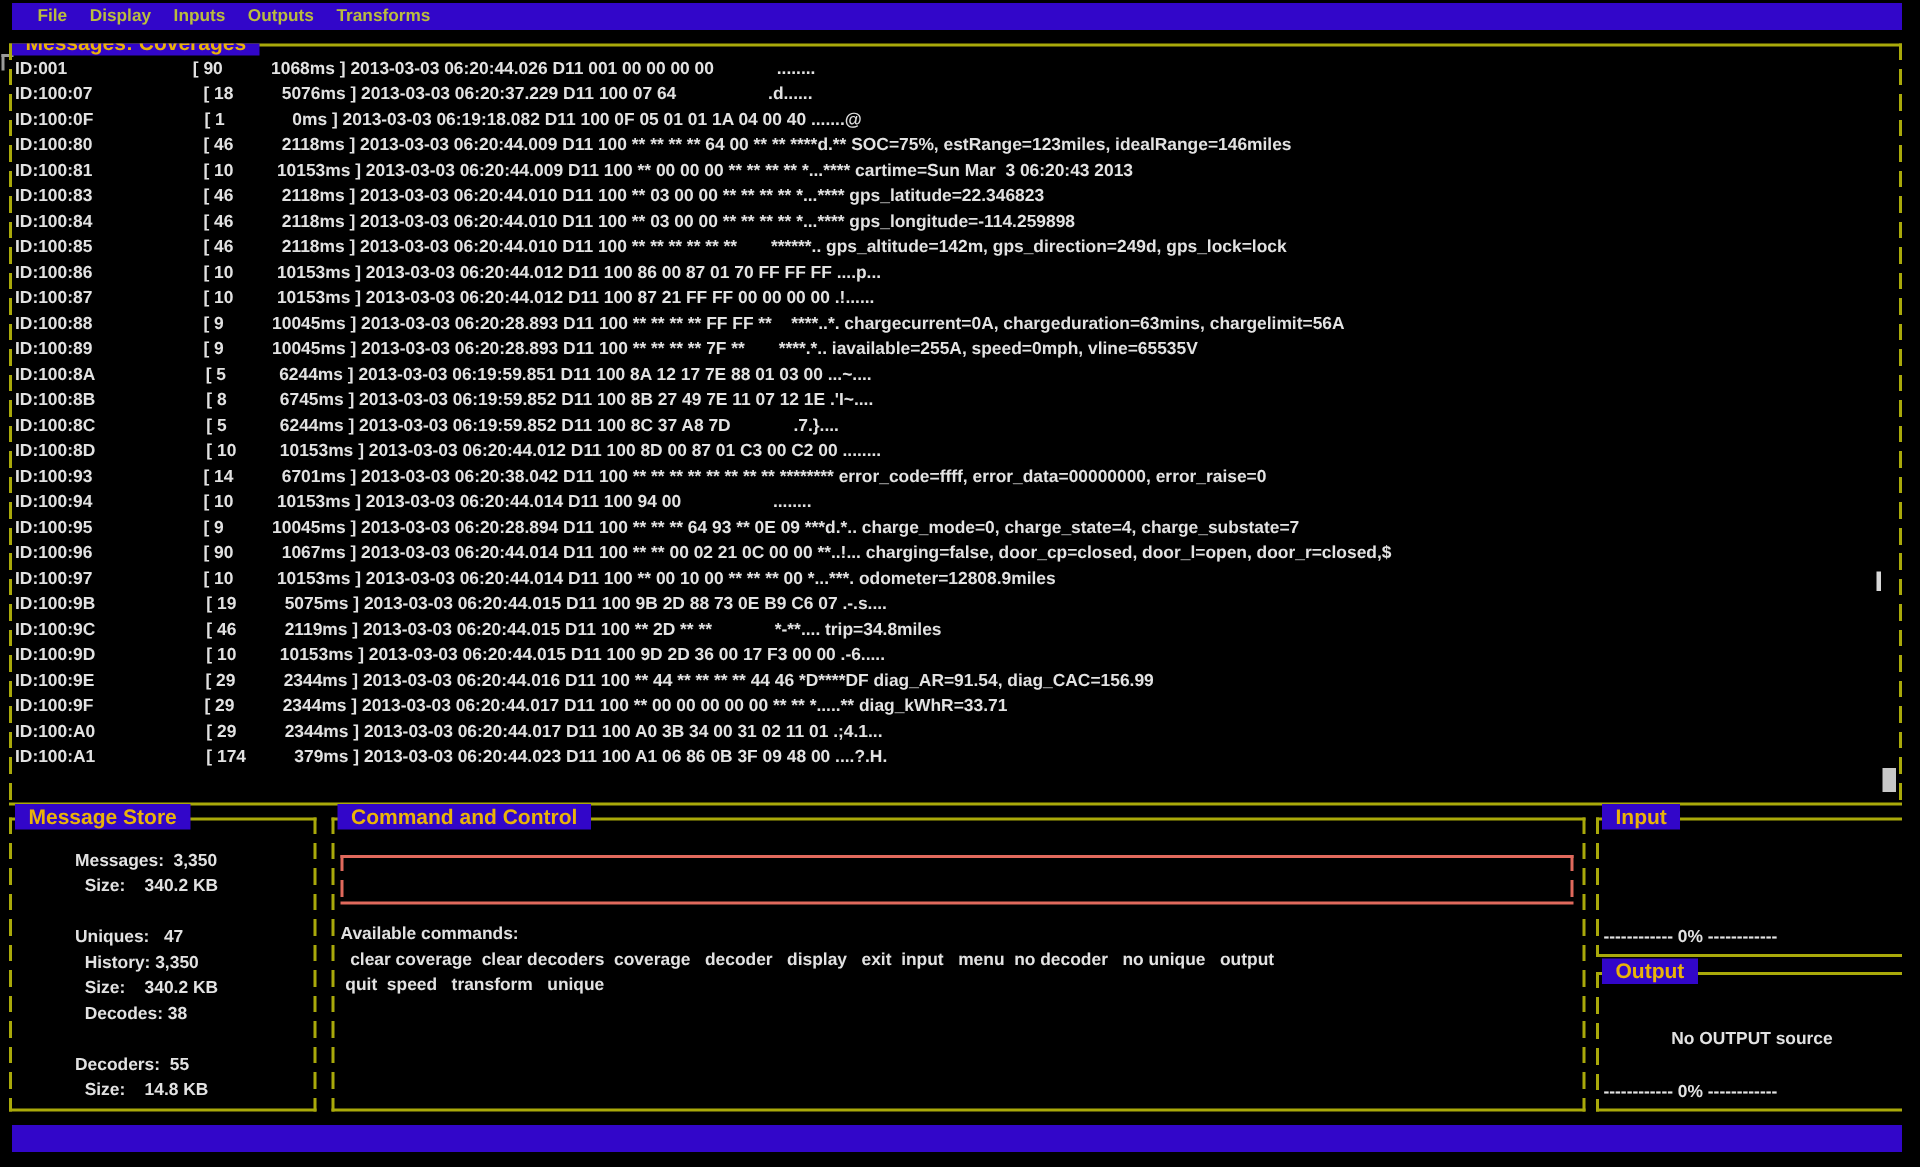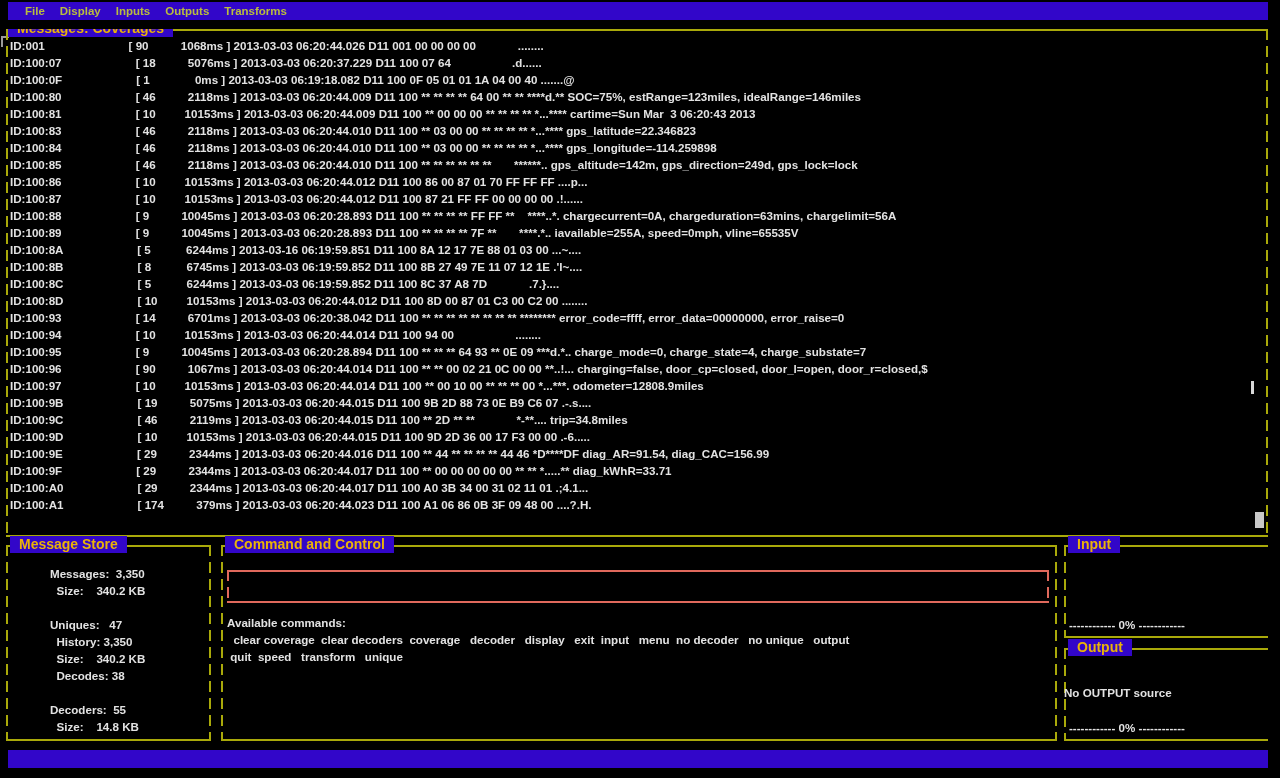--- a/index.html
+++ b/index.html
@@ -47,21 +47,21 @@
     background-position:0 0,0 100%,0 0,100% 0;
     background-repeat:no-repeat;}
   .cline{position:absolute;left:6px;white-space:pre;}
   #avail{top:69px;}
   #cmd1{top:86px;}
   #cmd2{top:103px;}
 
   #win-input{left:1064px;top:545px;width:208px;height:93px;}
   #win-output{left:1064px;top:648px;width:208px;height:93px;}
   .progress{position:absolute;left:5px;top:71px;white-space:pre;}
-  .omsg{position:absolute;left:0;right:0;top:36px;white-space:pre;}
+  .omsg{position:absolute;left:0;right:0;top:36px;text-align:center;white-space:pre;}
 
   #corner{position:absolute;left:1px;top:36px;width:6px;height:9px;
     border-left:2px solid #9a9a9a;border-top:2px solid #9a9a9a;}
 </style>
 </head>
 <body>
 
 <div class="screen">
 
   <div class="bar" id="menubar">
@@ -82,21 +82,21 @@
         <div class="mrow">ID:100:0F                       [ 1              0ms ] 2013-03-03 06:19:18.082 D11 100 0F 05 01 01 1A 04 00 40 .......@</div>
         <div class="mrow">ID:100:80                       [ 46          2118ms ] 2013-03-03 06:20:44.009 D11 100 ** ** ** ** 64 00 ** ** ****d.** SOC=75%, estRange=123miles, idealRange=146miles</div>
         <div class="mrow">ID:100:81                       [ 10         10153ms ] 2013-03-03 06:20:44.009 D11 100 ** 00 00 00 ** ** ** ** *...**** cartime=Sun Mar  3 06:20:43 2013</div>
         <div class="mrow">ID:100:83                       [ 46          2118ms ] 2013-03-03 06:20:44.010 D11 100 ** 03 00 00 ** ** ** ** *...**** gps_latitude=22.346823</div>
         <div class="mrow">ID:100:84                       [ 46          2118ms ] 2013-03-03 06:20:44.010 D11 100 ** 03 00 00 ** ** ** ** *...**** gps_longitude=-114.259898</div>
         <div class="mrow">ID:100:85                       [ 46          2118ms ] 2013-03-03 06:20:44.010 D11 100 ** ** ** ** ** **       ******.. gps_altitude=142m, gps_direction=249d, gps_lock=lock</div>
         <div class="mrow">ID:100:86                       [ 10         10153ms ] 2013-03-03 06:20:44.012 D11 100 86 00 87 01 70 FF FF FF ....p...</div>
         <div class="mrow">ID:100:87                       [ 10         10153ms ] 2013-03-03 06:20:44.012 D11 100 87 21 FF FF 00 00 00 00 .!......</div>
         <div class="mrow">ID:100:88                       [ 9          10045ms ] 2013-03-03 06:20:28.893 D11 100 ** ** ** ** FF FF **    ****..*. chargecurrent=0A, chargeduration=63mins, chargelimit=56A</div>
         <div class="mrow">ID:100:89                       [ 9          10045ms ] 2013-03-03 06:20:28.893 D11 100 ** ** ** ** 7F **       ****.*.. iavailable=255A, speed=0mph, vline=65535V</div>
-        <div class="mrow">ID:100:8A                       [ 5           6244ms ] 2013-03-16 06:19:59.851 D11 100 8A 12 17 7E 88 01 03 00 ...~....</div>
+        <div class="mrow">ID:100:8A                       [ 5           6244ms ] 2013-03-03 06:19:59.851 D11 100 8A 12 17 7E 88 01 03 00 ...~....</div>
         <div class="mrow">ID:100:8B                       [ 8           6745ms ] 2013-03-03 06:19:59.852 D11 100 8B 27 49 7E 11 07 12 1E .'I~....</div>
         <div class="mrow">ID:100:8C                       [ 5           6244ms ] 2013-03-03 06:19:59.852 D11 100 8C 37 A8 7D             .7.}....</div>
         <div class="mrow">ID:100:8D                       [ 10         10153ms ] 2013-03-03 06:20:44.012 D11 100 8D 00 87 01 C3 00 C2 00 ........</div>
         <div class="mrow">ID:100:93                       [ 14          6701ms ] 2013-03-03 06:20:38.042 D11 100 ** ** ** ** ** ** ** ** ******** error_code=ffff, error_data=00000000, error_raise=0</div>
         <div class="mrow">ID:100:94                       [ 10         10153ms ] 2013-03-03 06:20:44.014 D11 100 94 00                   ........</div>
         <div class="mrow">ID:100:95                       [ 9          10045ms ] 2013-03-03 06:20:28.894 D11 100 ** ** ** 64 93 ** 0E 09 ***d.*.. charge_mode=0, charge_state=4, charge_substate=7</div>
         <div class="mrow">ID:100:96                       [ 90          1067ms ] 2013-03-03 06:20:44.014 D11 100 ** ** 00 02 21 0C 00 00 **..!... charging=false, door_cp=closed, door_l=open, door_r=closed,$</div>
         <div class="mrow">ID:100:97                       [ 10         10153ms ] 2013-03-03 06:20:44.014 D11 100 ** 00 10 00 ** ** ** 00 *...***. odometer=12808.9miles</div>
         <div class="mrow">ID:100:9B                       [ 19          5075ms ] 2013-03-03 06:20:44.015 D11 100 9B 2D 88 73 0E B9 C6 07 .-.s....</div>
         <div class="mrow">ID:100:9C                       [ 46          2119ms ] 2013-03-03 06:20:44.015 D11 100 ** 2D ** **             *-**.... trip=34.8miles</div>

